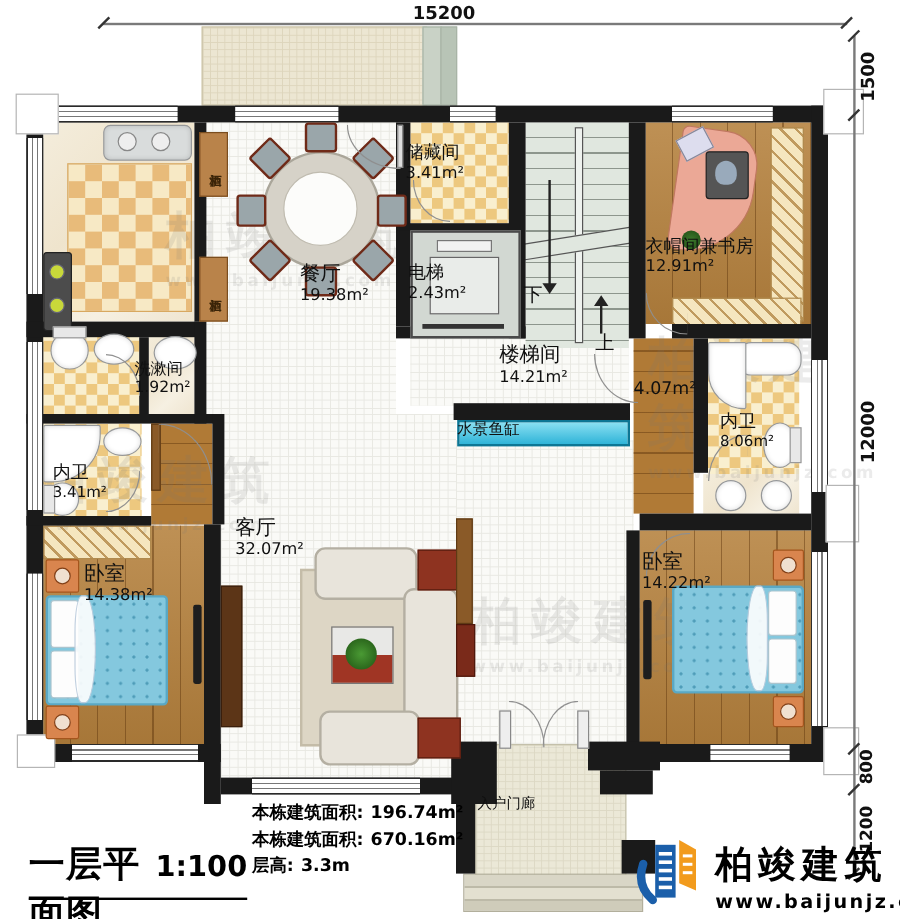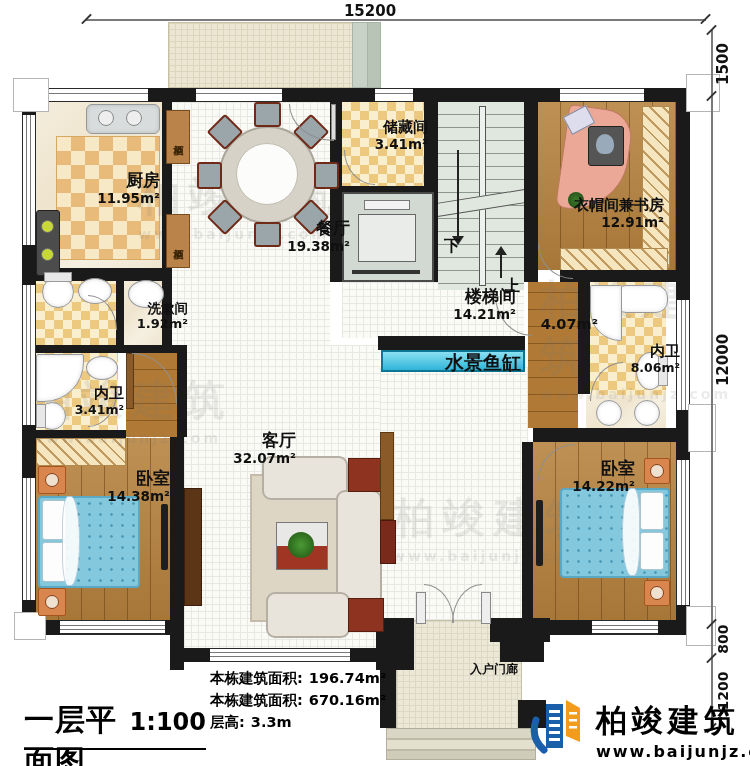--- a/index.html
+++ b/index.html
@@ -14,21 +14,21 @@
   .wood-h{position:absolute;background:#b5813d;background-image:repeating-linear-gradient(90deg,rgba(0,0,0,0) 0 22px,rgba(90,50,10,.45) 22px 23px),linear-gradient(180deg,rgba(255,255,255,.12),rgba(0,0,0,.08));}
   .wood-v{position:absolute;background:#b07a36;background-image:repeating-linear-gradient(0deg,rgba(0,0,0,0) 0 16px,rgba(90,50,10,.45) 16px 17px);}
   .hatch{position:absolute;background:repeating-linear-gradient(45deg,#c09a5e 0 2px,#f5e6bf 2px 9px);border:1px solid #b08a4e;}
   .stairs{position:absolute;background:#e0e7df;background-image:repeating-linear-gradient(180deg,rgba(0,0,0,0) 0 12px,#8d968d 12px 13px);}
   .terr{position:absolute;background-color:#ece6d2;background-image:linear-gradient(#ddd5bc 1px,transparent 1px),linear-gradient(90deg,#ddd5bc 1px,transparent 1px);background-size:6px 6px;border:1px solid #c9c0a4;}
   .ptile{position:absolute;background-color:#ebe8d7;background-image:linear-gradient(#dcd8c4 1px,transparent 1px),linear-gradient(90deg,#dcd8c4 1px,transparent 1px);background-size:6px 6px;}
   .win-h{position:absolute;height:14px;background:linear-gradient(180deg,#2a2a2a 0 1px,#fff 1px 4.5px,#777 4.5px 5.5px,#fff 5.5px 8.5px,#777 8.5px 9.5px,#fff 9.5px 13px,#2a2a2a 13px 14px);}
   .win-v{position:absolute;width:14px;background:linear-gradient(90deg,#2a2a2a 0 1px,#fff 1px 4.5px,#777 4.5px 5.5px,#fff 5.5px 8.5px,#777 8.5px 9.5px,#fff 9.5px 13px,#2a2a2a 13px 14px);}
   .fx{position:absolute;background:#fff;border:1px solid #96989a;border-radius:4px;box-shadow:inset 0 0 4px rgba(0,0,0,.15);}
   .arc{position:absolute;border:1.6px solid #8f8f8f;background:transparent;}
-  .lbl{position:absolute;font-weight:bold;color:#101010;text-align:right;line-height:1.2;white-space:nowrap;}
+  .lbl{position:absolute;font-weight:normal;color:#101010;text-align:left;line-height:1.2;white-space:nowrap;}
   .lbl .nm{font-size:17px;display:block;}
   .lbl .ar{font-size:13.5px;display:block;}
   .lbl.sm .nm{font-size:15px;}
   .sofa{position:absolute;background:#e8e4db;border:2px solid #b4afa2;border-radius:9px;}
   .redtab{position:absolute;background:#8e3320;border:1px solid #591d10;}
   .night{position:absolute;background:#d9854e;border:1px solid #a4551d;border-radius:2px;}
   .night:before{content:"";position:absolute;left:50%;top:50%;width:12px;height:12px;margin:-7px 0 0 -7px;border:1px solid #824018;border-radius:50%;background:#f0e0d0;}
   .bed{position:absolute;background:#84c8de;background-image:radial-gradient(#4e9cb8 1px,transparent 1.6px);background-size:11px 11px;border:2px solid #5aa8c4;border-radius:4px;}
   .pillow{position:absolute;background:#fdfdfd;border:1px solid #aac4ce;border-radius:3px;}
   .wm{position:absolute;color:#777;opacity:.14;font-weight:bold;pointer-events:none;}
@@ -248,32 +248,32 @@
   <div class="arc" style="left:495px;top:295px;width:36px;height:40px;border-width:0 0 1.6px 1.6px;border-radius:0 0 0 100%;"></div>
   <div class="arc" style="left:538px;top:244px;width:34px;height:34px;border-width:0 0 1.6px 1.6px;border-radius:0 0 0 100%;"></div>
   <div class="arc" style="left:590px;top:362px;width:32px;height:38px;border-width:1.6px 0 0 1.6px;border-radius:100% 0 0 0;"></div>
   <div class="arc" style="left:538px;top:444px;width:36px;height:36px;border-width:1.6px 0 0 1.6px;border-radius:100% 0 0 0;"></div>
 
   <div class="abs" style="left:416px;top:592px;width:8px;height:30px;background:#eee;border:1px solid #888;"></div>
   <div class="abs" style="left:481px;top:592px;width:8px;height:30px;background:#eee;border:1px solid #888;"></div>
   <div class="arc" style="left:424px;top:584px;width:29px;height:38px;border-width:1.6px 1.6px 0 0;border-radius:0 100% 0 0;"></div>
   <div class="arc" style="left:452px;top:584px;width:29px;height:38px;border-width:1.6px 0 0 1.6px;border-radius:100% 0 0 0;"></div>
 
-  <div class="lbl" style="left:50px;top:170px;width:110px;">
-      <span class="nm">厨房</span>
-      <span class="ar">11.95m²</span>
-    </div>
   <div class="lbl" style="left:250px;top:218px;width:100px;">
       <span class="nm">餐厅</span>
       <span class="ar">19.38m²</span>
     </div>
   <div class="lbl sm" style="left:338px;top:118px;width:90px;">
       <span class="nm">储藏间</span>
       <span class="ar">3.41m²</span>
     </div>
+  <div class="lbl sm" style="left:340px;top:218px;width:90px;">
+      <span class="nm">电梯</span>
+      <span class="ar">2.43m²</span>
+    </div>
   <div class="lbl sm" style="left:538px;top:196px;width:126px;">
       <span class="nm">衣帽间兼书房</span>
       <span class="ar">12.91m²</span>
     </div>
   <div class="lbl" style="left:416px;top:286px;width:100px;">
       <span class="nm">楼梯间</span>
       <span class="ar">14.21m²</span>
     </div>
   <div class="lbl" style="left:528px;top:316px;width:70px;">
       <span class="ar" style="font-size:14.5px">4.07m²</span>
@@ -295,21 +295,21 @@
       <span class="ar">32.07m²</span>
     </div>
   <div class="lbl sm" style="left:600px;top:342px;width:80px;">
       <span class="nm">内卫</span>
       <span class="ar" style="font-size:12.5px">8.06m²</span>
     </div>
   <div class="lbl" style="left:535px;top:458px;width:100px;">
       <span class="nm">卧室</span>
       <span class="ar">14.22m²</span>
     </div>
-  <div class="lbl" style="left:381px;top:351px;width:140px;font-size:19px;"><span>水景鱼缸</span></div>
+  <div class="lbl" style="left:381px;top:351px;width:140px;font-size:13px;"><span>水景鱼缸</span></div>
   <div class="lbl" style="left:398px;top:662px;width:120px;font-size:12px;"><span>入户门廊</span></div>
   <div class="lbl" style="left:436px;top:236px;width:24px;font-size:16px;"><span>下</span></div>
   <div class="lbl" style="left:496px;top:276px;width:24px;font-size:16px;"><span>上</span></div>
 
   <div class="dim" style="left:86px;top:19px;width:620px;height:1.5px;"></div>
   <div class="tick" style="left:80px;top:18px;"></div>
   <div class="tick" style="left:699px;top:18px;"></div>
   <div class="dimlab" style="left:330px;top:2px;width:80px;">15200</div>
   <div class="dim" style="left:711px;top:30px;width:1.5px;height:698px;"></div>
   <div class="tick" style="left:705px;top:29px;"></div>

